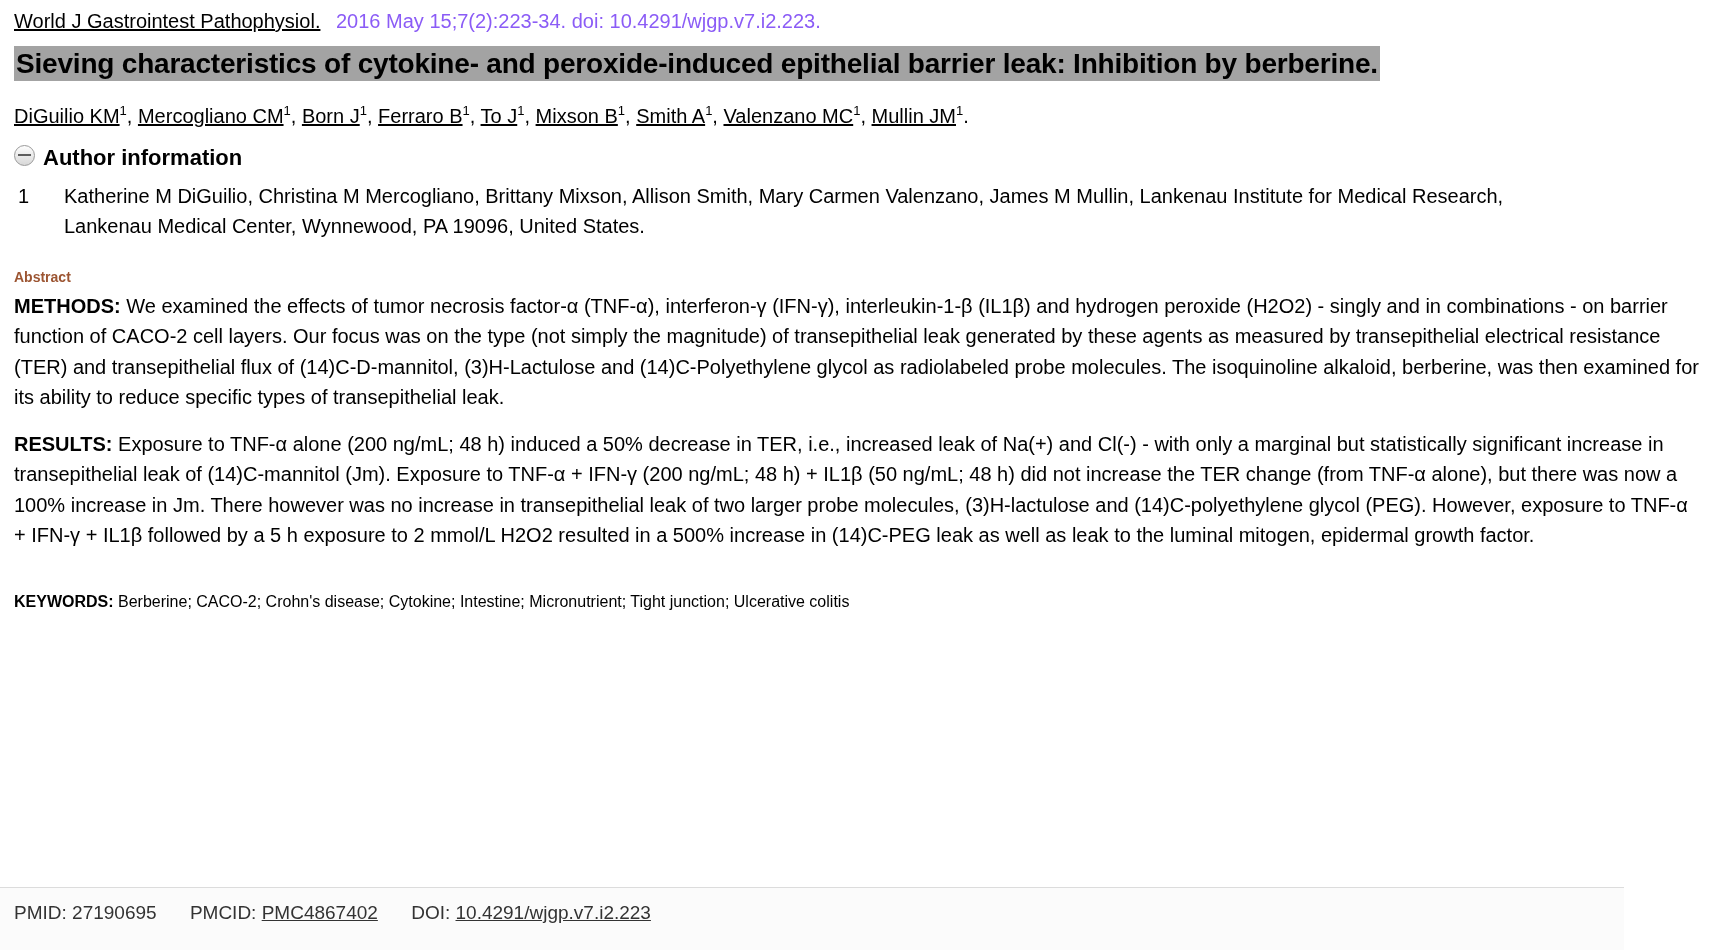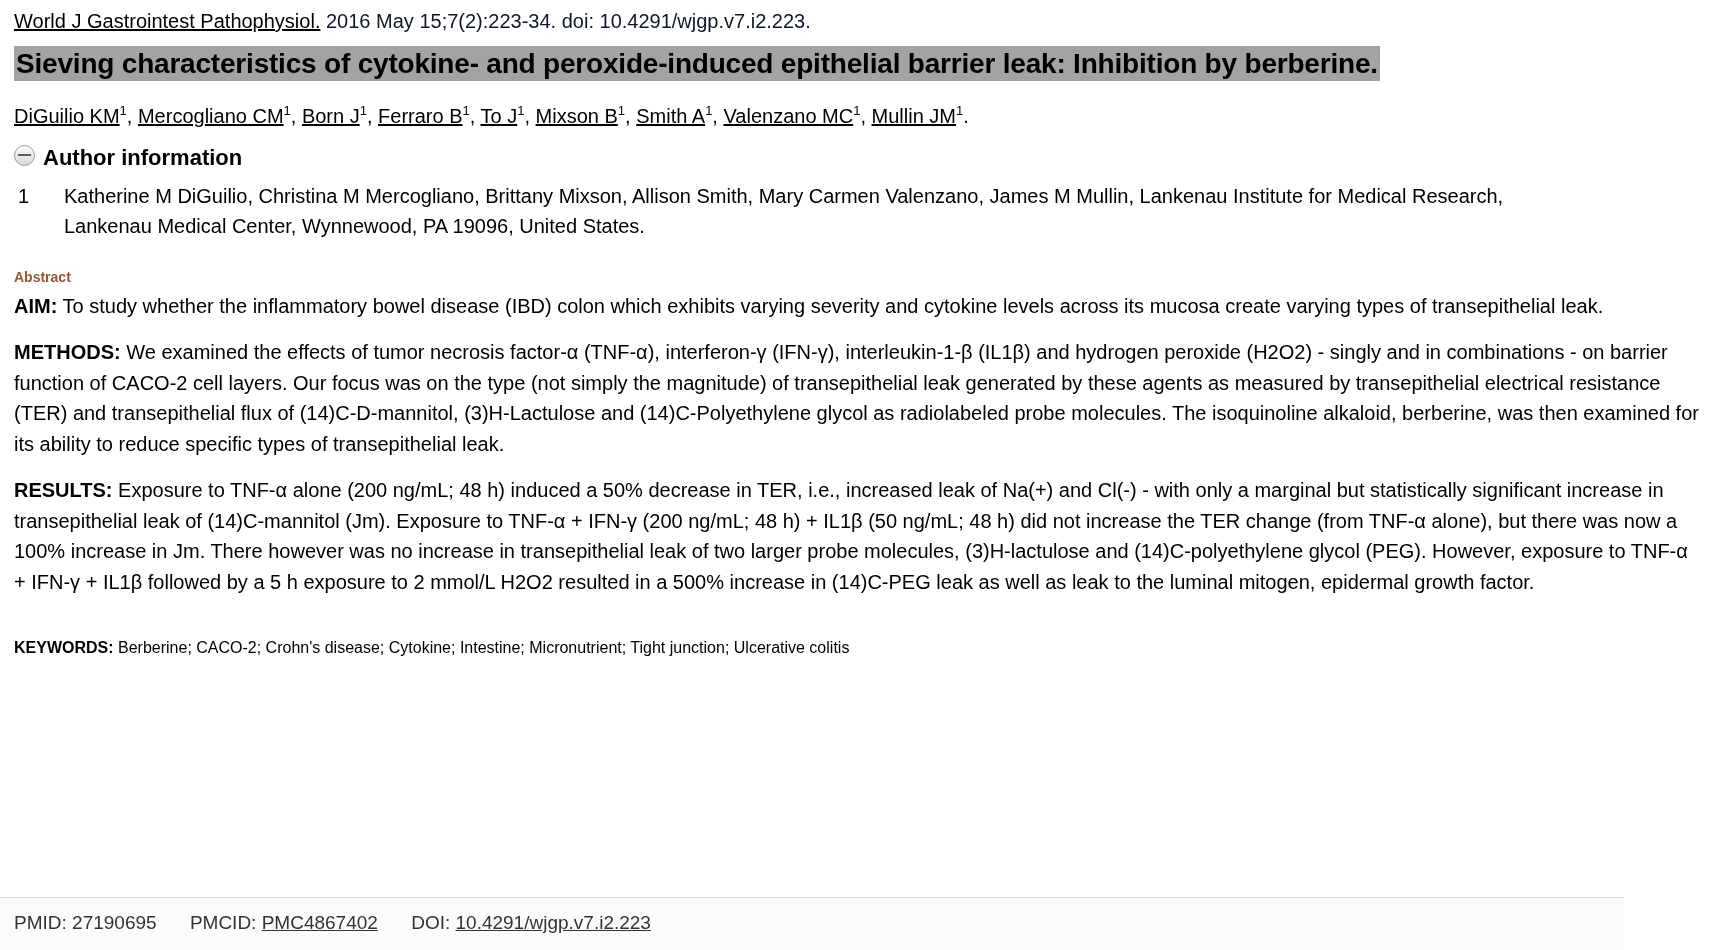--- a/index.html
+++ b/index.html
@@ -27,21 +27,21 @@
     line-height: 26px;
     color: #222222;
     white-space: nowrap;
     margin-bottom: 10px;
   }
   .cite-journal {
     text-decoration: underline;
     color: #000000;
     cursor: pointer;
   }
-  .cite-rest { color: #0f172a; }
+  .cite-rest { color: #8b5cf6; margin-left: 10px; }
 
   
   .title-wrap { margin: 4px 0 10px 0; }
   .title {
     display: inline;
     background: #a3a3a3;
     font-size: 28px;
     font-weight: bold;
     line-height: 40px;
     color: #000;
@@ -144,21 +144,21 @@
 
   
   .idbar {
     position: absolute;
     left: 0;
     bottom: 0;
     width: 1624px;
     box-sizing: border-box;
     border-top: 1px solid #dcdcdc;
     background: #fbfbfb;
-    padding: 12px 14px 14px 14px;
+    padding: 12px 14px 24px 14px;
     font-size: 19px;
     line-height: 26px;
     color: #333;
   }
   .idbar span.gap { display: inline-block; width: 28px; }
   .id-link {
     text-decoration: underline;
     color: #333;
     cursor: pointer;
   }
@@ -185,21 +185,20 @@
   </div>
 
   <div class="affil-row">
     <div class="affil-num">1</div>
     <div class="affil-text">Katherine M DiGuilio, Christina M Mercogliano, Brittany Mixson, Allison Smith, Mary Carmen Valenzano, James M Mullin, Lankenau Institute for Medical Research, Lankenau Medical Center, Wynnewood, PA 19096, United States.</div>
   </div>
 
   <div class="abstract-head">Abstract</div>
 
   <div id="abstract-body">
-      <p class="abs-p"><span class="abs-label">AIM:</span><span> To study whether the inflammatory bowel disease (IBD) colon which exhibits varying severity and cytokine levels across its mucosa create varying types of transepithelial leak.</span></p>
       <p class="abs-p"><span class="abs-label">METHODS:</span><span> We examined the effects of tumor necrosis factor-α (TNF-α), interferon-γ (IFN-γ), interleukin-1-β (IL1β) and hydrogen peroxide (H2O2) - singly and in combinations - on barrier function of CACO-2 cell layers. Our focus was on the type (not simply the magnitude) of transepithelial leak generated by these agents as measured by transepithelial electrical resistance (TER) and transepithelial flux of (14)C-D-mannitol, (3)H-Lactulose and (14)C-Polyethylene glycol as radiolabeled probe molecules. The isoquinoline alkaloid, berberine, was then examined for its ability to reduce specific types of transepithelial leak.</span></p>
       <p class="abs-p"><span class="abs-label">RESULTS:</span><span> Exposure to TNF-α alone (200 ng/mL; 48 h) induced a 50% decrease in TER, i.e., increased leak of Na(+) and Cl(-) - with only a marginal but statistically significant increase in transepithelial leak of (14)C-mannitol (Jm). Exposure to TNF-α + IFN-γ (200 ng/mL; 48 h) + IL1β (50 ng/mL; 48 h) did not increase the TER change (from TNF-α alone), but there was now a 100% increase in Jm. There however was no increase in transepithelial leak of two larger probe molecules, (3)H-lactulose and (14)C-polyethylene glycol (PEG). However, exposure to TNF-α + IFN-γ + IL1β followed by a 5 h exposure to 2 mmol/L H2O2 resulted in a 500% increase in (14)C-PEG leak as well as leak to the luminal mitogen, epidermal growth factor.</span></p>
     </div>
 
   <div class="keywords">
     <span class="kw-label">KEYWORDS:</span><span>  Berberine; CACO-2; Crohn's disease; Cytokine; Intestine; Micronutrient; Tight junction; Ulcerative colitis</span>
   </div>
 
 </div>
 

